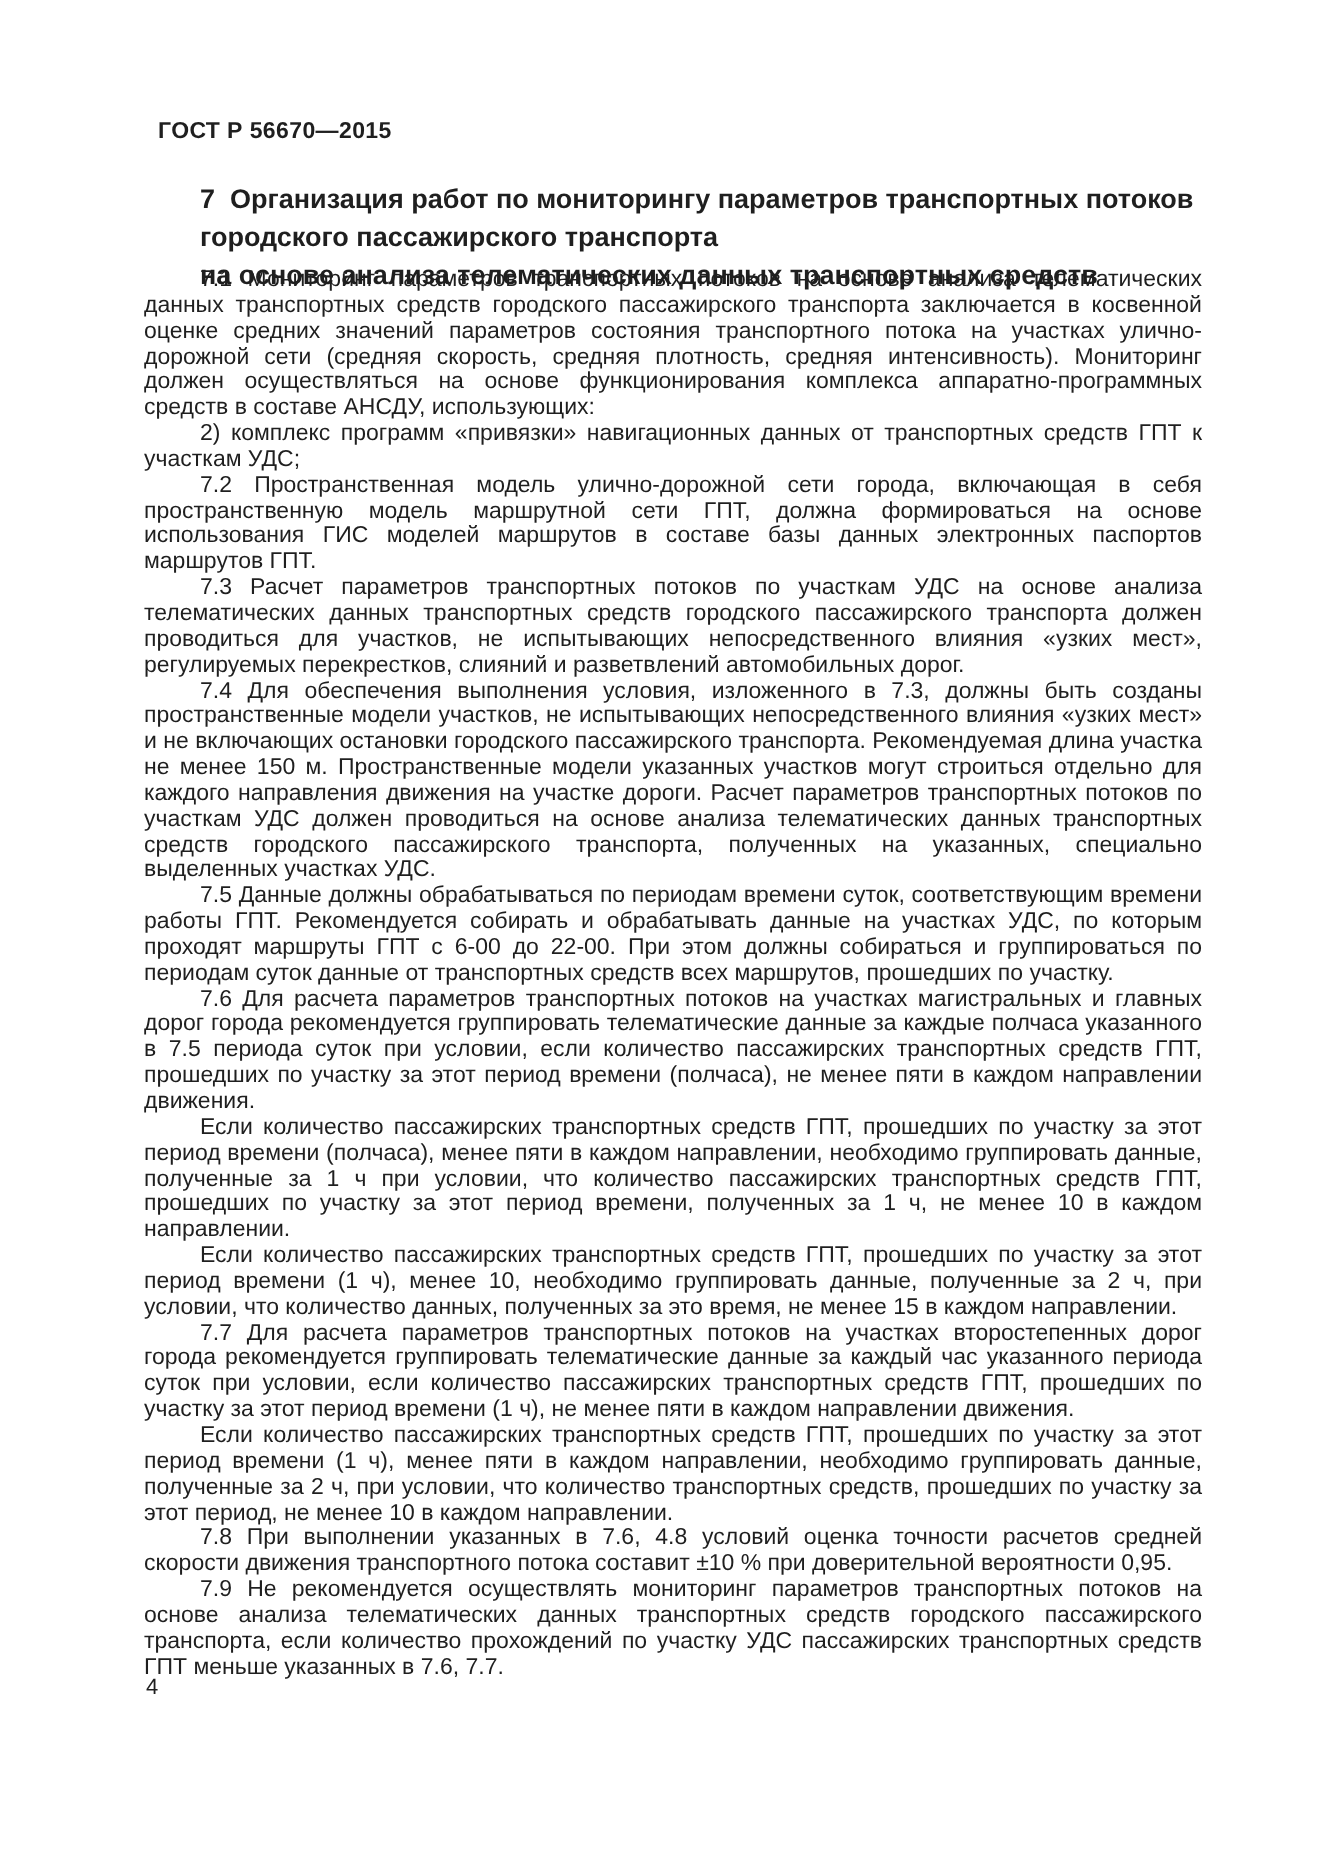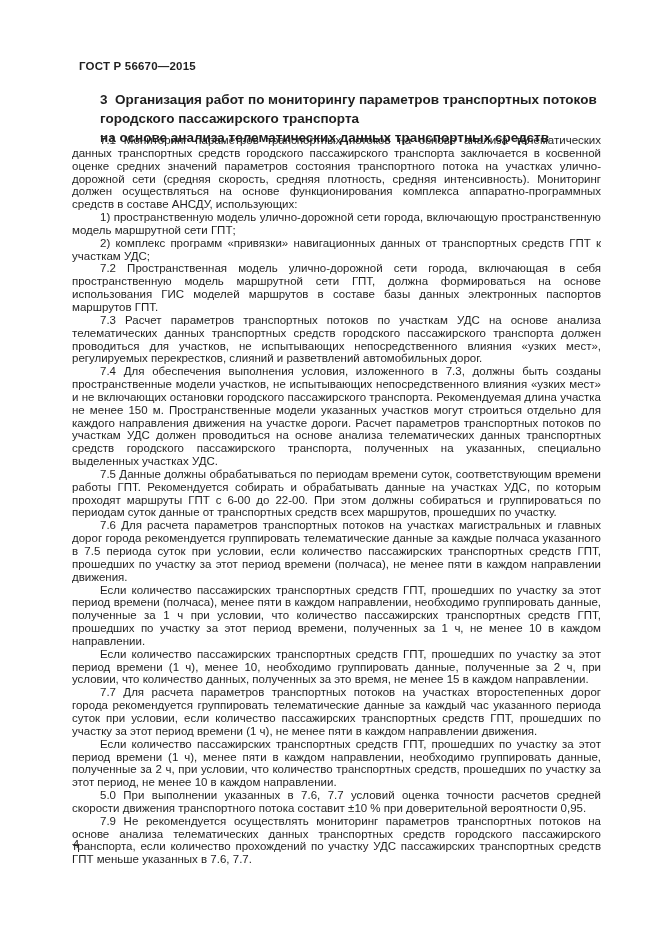--- a/index.html
+++ b/index.html
@@ -60,37 +60,36 @@
   }
 </style>
 </head>
 <body>
 
 <div class="page">
 
   <div class="doc-header">ГОСТ Р 56670—2015</div>
 
   <h1 class="section-heading">
-    <span class="hline">3  Организация работ по мониторингу параметров транспортных потоков</span>
+    <span class="hline">7  Организация работ по мониторингу параметров транспортных потоков</span>
     <span class="hline">городского пассажирского транспорта</span>
     <span class="hline">на основе анализа телематических данных транспортных средств</span>
   </h1>
 
   <div class="body-text">
     <p>7.1 Мониторинг параметров транспортных потоков на основе анализа телематических данных транспортных средств городского пассажирского транспорта заключается в косвенной оценке средних значений параметров состояния транспортного потока на участках улично-дорожной сети (средняя скорость, средняя плотность, средняя интенсивность). Мониторинг должен осуществляться на основе функционирования комплекса аппаратно-программных средств в составе АНСДУ, использующих:</p>
-    <p>1)  пространственную модель улично-дорожной сети города, включающую пространственную модель маршрутной сети ГПТ;</p>
     <p>2)  комплекс программ «привязки» навигационных данных от транспортных средств ГПТ к участкам УДС;</p>
     <p>7.2 Пространственная модель улично-дорожной сети города, включающая в себя пространственную модель маршрутной сети ГПТ, должна формироваться на основе использования ГИС моделей маршрутов в составе базы данных электронных паспортов маршрутов ГПТ.</p>
     <p>7.3 Расчет параметров транспортных потоков по участкам УДС на основе анализа телематических данных транспортных средств городского пассажирского транспорта должен проводиться для участков, не испытывающих непосредственного влияния «узких мест», регулируемых перекрестков, слияний и разветвлений автомобильных дорог.</p>
     <p>7.4 Для обеспечения выполнения условия, изложенного в 7.3, должны быть созданы пространственные модели участков, не испытывающих непосредственного влияния «узких мест» и не включающих остановки городского пассажирского транспорта. Рекомендуемая длина участка не менее 150 м. Пространственные модели указанных участков могут строиться отдельно для каждого направления движения на участке дороги. Расчет параметров транспортных потоков по участкам УДС должен проводиться на основе анализа телематических данных транспортных средств городского пассажирского транспорта, полученных на указанных, специально выделенных участках УДС.</p>
     <p>7.5 Данные должны обрабатываться по периодам времени суток, соответствующим времени работы ГПТ. Рекомендуется собирать и обрабатывать данные на участках УДС, по которым проходят маршруты ГПТ с 6-00 до 22-00. При этом должны собираться и группироваться по периодам суток данные от транспортных средств всех маршрутов, прошедших по участку.</p>
     <p>7.6 Для расчета параметров транспортных потоков на участках магистральных и главных дорог города рекомендуется группировать телематические данные за каждые полчаса указанного в 7.5 периода суток при условии, если количество пассажирских транспортных средств ГПТ, прошедших по участку за этот период времени (полчаса), не менее пяти в каждом направлении движения.</p>
     <p>Если количество пассажирских транспортных средств ГПТ, прошедших по участку за этот период времени (полчаса), менее пяти в каждом направлении, необходимо группировать данные, полученные за 1 ч при условии, что количество пассажирских транспортных средств ГПТ, прошедших по участку за этот период времени, полученных за 1 ч, не менее 10 в каждом направлении.</p>
     <p>Если количество пассажирских транспортных средств ГПТ, прошедших по участку за этот период времени (1 ч), менее 10, необходимо группировать данные, полученные за 2 ч, при условии, что количество данных, полученных за это время, не менее 15 в каждом направлении.</p>
     <p>7.7 Для расчета параметров транспортных потоков на участках второстепенных дорог города рекомендуется группировать телематические данные за каждый час указанного периода суток при условии, если количество пассажирских транспортных средств ГПТ, прошедших по участку за этот период времени (1 ч), не менее пяти в каждом направлении движения.</p>
     <p>Если количество пассажирских транспортных средств ГПТ, прошедших по участку за этот период времени (1 ч), менее пяти в каждом направлении, необходимо группировать данные, полученные за 2 ч, при условии, что количество транспортных средств, прошедших по участку за этот период, не менее 10 в каждом направлении.</p>
-    <p>5.0 При выполнении указанных в 7.6, 7.7 условий оценка точности расчетов средней скорости движения транспортного потока составит ±10 % при доверительной вероятности 0,95.</p>
+    <p>7.8 При выполнении указанных в 7.6, 4.8 условий оценка точности расчетов средней скорости движения транспортного потока составит ±10 % при доверительной вероятности 0,95.</p>
     <p>7.9 Не рекомендуется осуществлять мониторинг параметров транспортных потоков на основе анализа телематических данных транспортных средств городского пассажирского транспорта, если количество прохождений по участку УДС пассажирских транспортных средств ГПТ меньше указанных в 7.6, 7.7.</p>
   </div>
 
   <div class="page-number">4</div>
 
 </div>
 
 </body></html>

